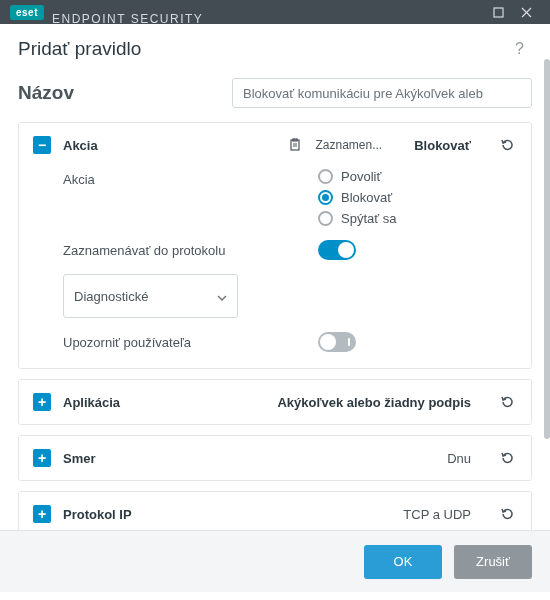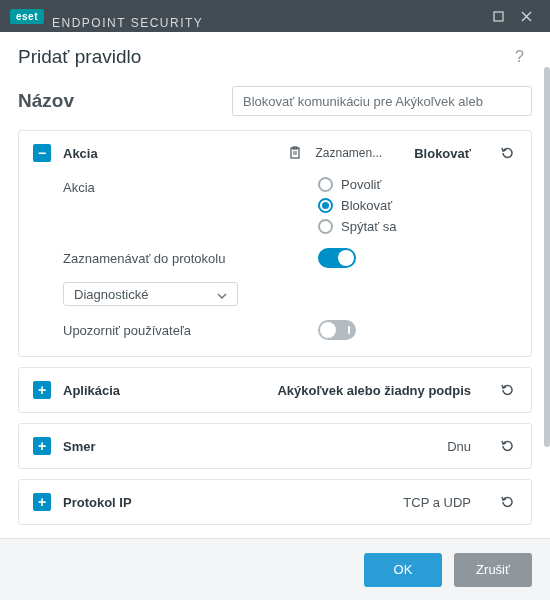--- a/index.html
+++ b/index.html
@@ -1,17 +1,17 @@
 <!DOCTYPE html>
 <html><head>
   <meta charset="utf-8">
   <style>
     * { box-sizing: border-box; margin: 0; padding: 0; font-family: "Segoe UI", Arial, sans-serif; }
     body { width: 550px; height: 600px; background: #fff; overflow: hidden; position: relative; }
-    .titlebar { height: 32px; background: #434c53; display: flex; align-items: center; padding: 8px 10px; color: #fff; }
+    .titlebar { height: 24px; background: #434c53; display: flex; align-items: center; padding: 8px 10px; color: #fff; }
     .logo-badge { background: #0098a1; color: #fff; font-size: 10px; font-weight: 700; padding: 2px 6px; border-radius: 2px; letter-spacing: 0.5px; }
     .app-name { margin-left: 8px; font-size: 12px; letter-spacing: 1.5px; color: #d6dadd; font-weight: 300; margin-top: 14px; }
     .titlebar-spacer { flex: 1; }
     .title-btn { width: 28px; height: 28px; display: flex; align-items: center; justify-content: center; cursor: pointer; color: #d6dadd; }
     .content-wrap { height: 506px; display: flex; }
     .content { flex: 1; padding: 14px 10px 0 18px; overflow-y: auto; }
     .page-title-row { display: flex; align-items: center; margin-bottom: 18px; padding-right: 8px; }
     .page-title { font-size: 19px; color: #2e3a42; font-weight: 400; flex: 1; }
     .help-icon { color: #939a9e; font-size: 16px; cursor: pointer; }
     .field-row { display: flex; align-items: center; margin-bottom: 14px; }
@@ -35,21 +35,21 @@
     .revert-icon { width: 20px; height: 20px; display: flex; align-items: center; justify-content: center; color: #4a545b; cursor: pointer; margin-left: 14px; }
     .panel-body { padding: 14px 0 2px 30px; }
     .sub-row { display: flex; align-items: flex-start; margin-bottom: 14px; }
     .sub-label { width: 255px; font-size: 13px; color: #4a545b; padding-top: 3px; }
     .radio-group { display: flex; flex-direction: column; gap: 6px; }
     .radio-item { display: flex; align-items: center; gap: 8px; cursor: pointer; }
     .radio-circle { width: 15px; height: 15px; border: 2px solid #a7afb4; border-radius: 50%; position: relative; }
     .radio-circle.selected { border-color: #0090c8; }
     .radio-circle.selected::after { content: ""; position: absolute; inset: 2px; background: #0090c8; border-radius: 50%; }
     .radio-label { font-size: 13px; color: #4a545b; }
-    .select { flex: 1; max-width: 175px; height: 24px; border: 1px solid #d3d8db; border-radius: 3px; padding: 0 10px; font-size: 13px; color: #4a545b; display: flex; align-items: center; justify-content: space-between; cursor: pointer; background: #fff; }
+    .select { flex: 1; max-width: 175px; height: 44px; border: 1px solid #d3d8db; border-radius: 3px; padding: 0 10px; font-size: 13px; color: #4a545b; display: flex; align-items: center; justify-content: space-between; cursor: pointer; background: #fff; }
     .chev { color: #6a737a; }
     .scrollbar-track { width: 8px; background: #fff; position: relative; }
     .scrollbar-thumb { position: absolute; right: 0; width: 6px; background: #c2c8cc; border-radius: 3px; top: 35px; height: 380px; }
     .footer { height: 62px; background: #f3f5f6; border-top: 1px solid #e1e5e8; display: flex; align-items: center; justify-content: flex-end; padding: 0 18px; gap: 12px; }
     .btn { min-width: 78px; height: 34px; border-radius: 3px; font-size: 13px; display: flex; align-items: center; justify-content: center; cursor: pointer; padding: 0 18px; }
     .btn-primary { background: #2b9dd6; color: #fff; }
     .btn-secondary { background: #8f979d; color: #fff; }
   </style>
 </head>
 <body>

